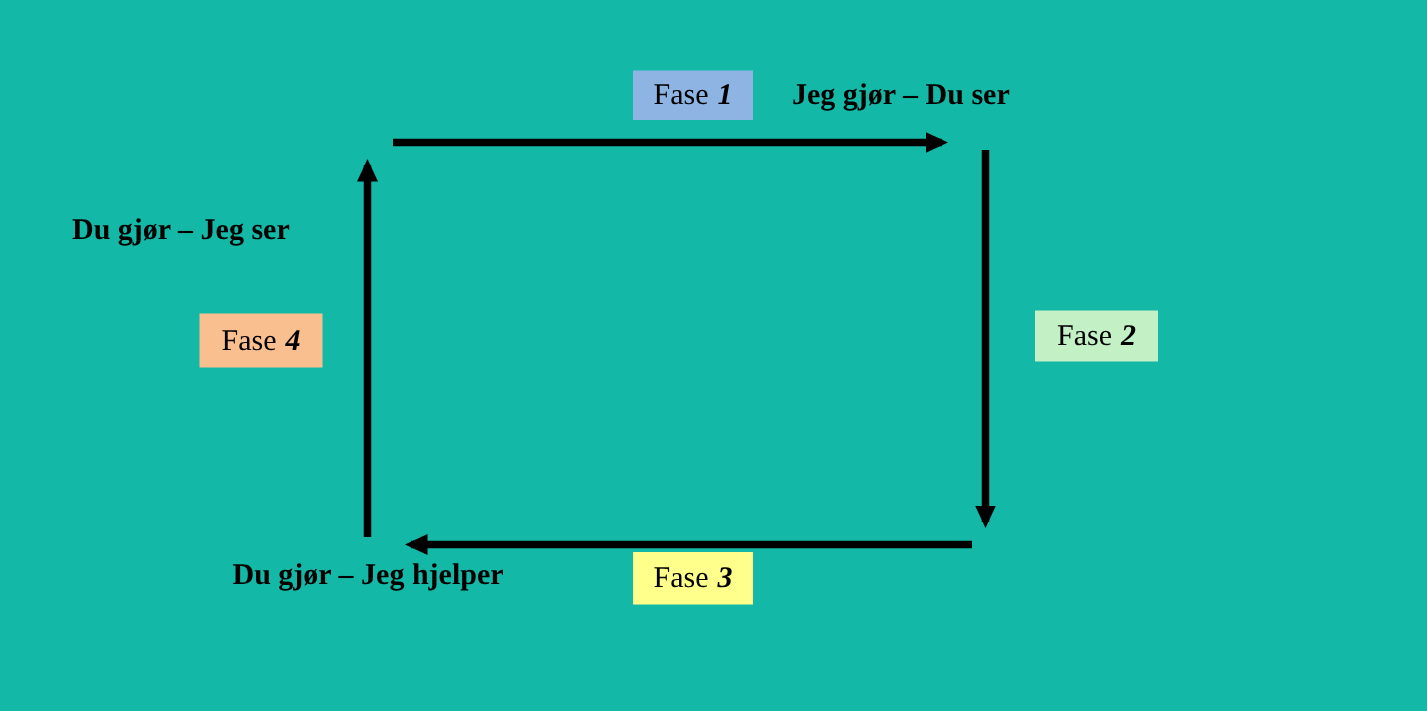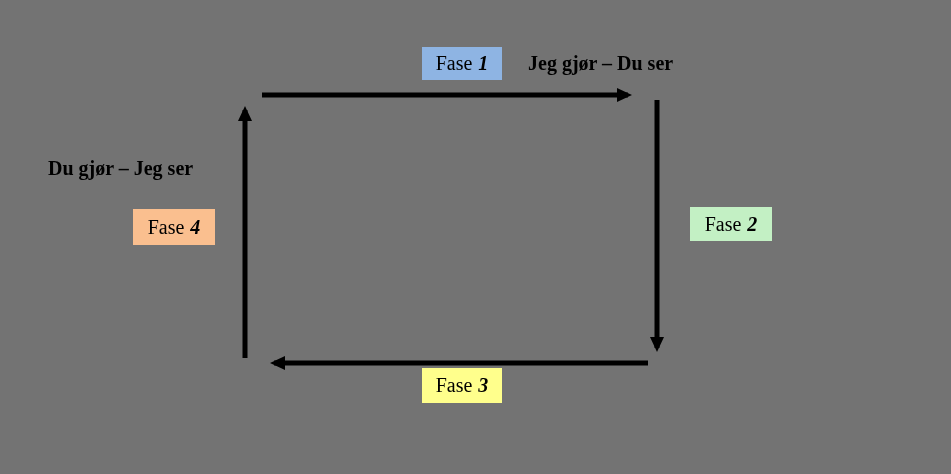--- a/index.html
+++ b/index.html
@@ -1,20 +1,20 @@
 <!DOCTYPE html>
 <html><head>
 <meta charset="utf-8">
 <style>
   html, body { margin: 0; padding: 0; background: #ffffff; }
   .canvas {
     position: relative;
     width: 951px;
     height: 474px;
-    background: #737373;
+    background: #14b8a6;
     font-family: "Liberation Serif", "DejaVu Serif", serif;
     overflow: hidden;
   }
   svg.arrows { position: absolute; left: 0; top: 0; }
   .phase-tag {
     position: absolute;
     display: inline-flex;
     align-items: center;
     justify-content: center;
     font-size: 20px;
@@ -60,20 +60,21 @@
 
   <div class="phase-tag" style="left: 690px; top: 207px; width: 82px; height: 34px; background-color: rgb(195, 240, 196);">
     <span>Fase</span>
       <span class="num">2</span>
   </div>
 
   <div class="phase-tag" style="left: 422px; top: 368px; width: 80px; height: 35px; background-color: rgb(255, 255, 140);">
     <span>Fase</span>
       <span class="num">3</span>
   </div>
+  <div class="desc" style="left:155px; top:372px;">Du gjør – Jeg hjelper</div>
 
   <div class="phase-tag" style="left: 133px; top: 209px; width: 82px; height: 36px; background-color: rgb(250, 191, 143);">
     <span>Fase</span>
       <span class="num">4</span>
   </div>
-  <div class="desc" style="left:48px; top:157px;">Du gjør – Jeg ser</div>
+  <div class="desc" style="left:48px; top:142px;">Du gjør – Jeg ser</div>
 
 </div>
 
 </body></html>

